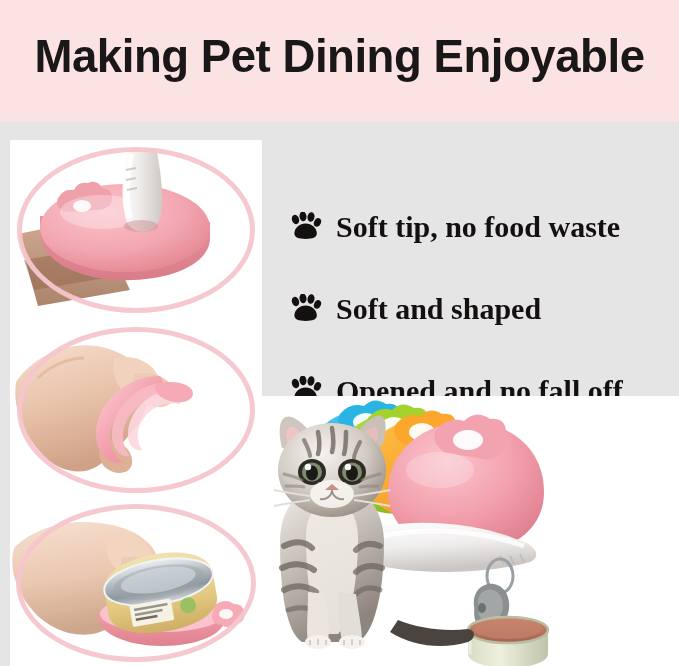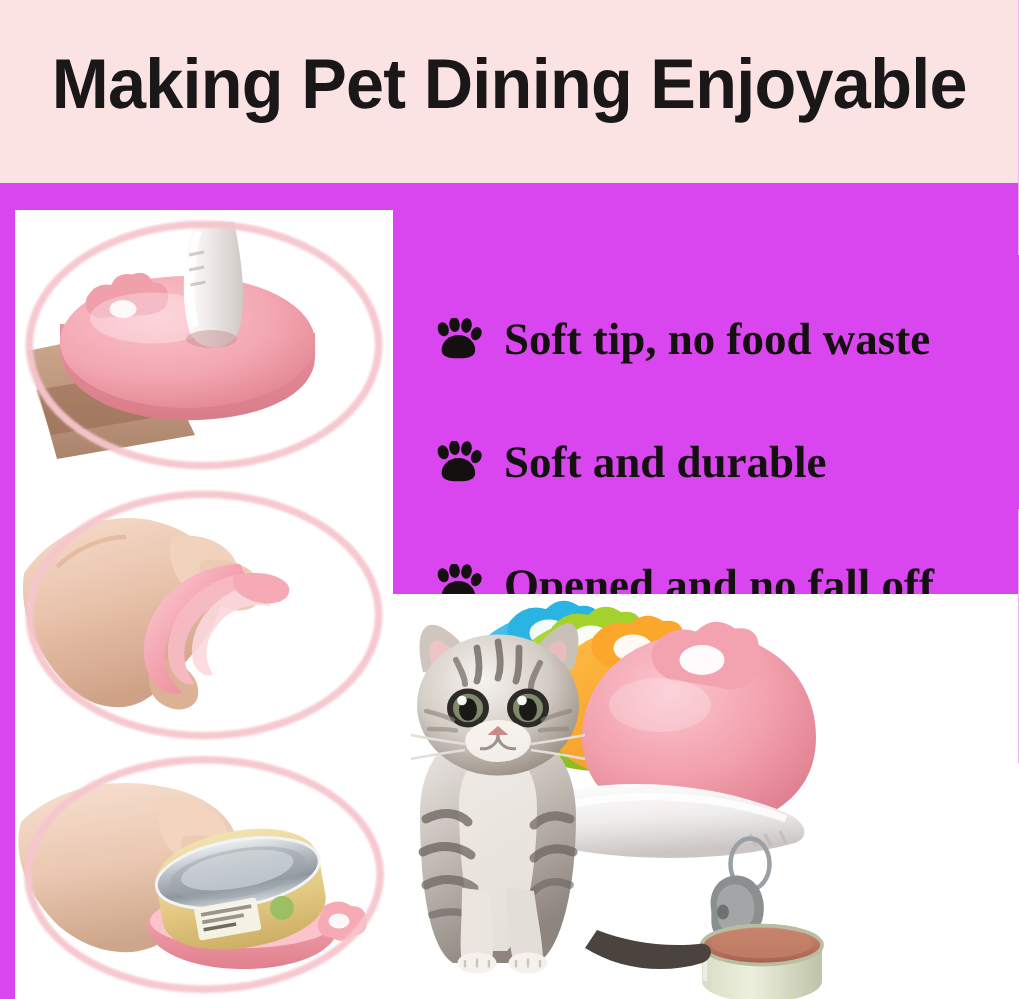--- a/index.html
+++ b/index.html
@@ -8,21 +8,21 @@
     padding: 0;
     background: #ffffff;
   }
   body {
     font-family: "Liberation Sans", sans-serif;
   }
   #page {
     position: relative;
     width: 679px;
     height: 666px;
-    background: #d946ef;
+    background: #e5e5e5;
     overflow: hidden;
   }
 
   
   .header-band {
     position: absolute;
     left: 0; top: 0;
     width: 679px;
     height: 122px;
     background: #fce3e3;
@@ -131,21 +131,21 @@
     </div>
 
     <div class="feature-row">
       <svg class="paw-icon" viewBox="0 0 34 30">
         <ellipse cx="7.5" cy="7.5" rx="3.6" ry="4.8" fill="#14100f" transform="rotate(-18 7.5 7.5)"></ellipse>
         <ellipse cx="15" cy="4.4" rx="3.5" ry="4.9" fill="#14100f" transform="rotate(-6 15 4.4)"></ellipse>
         <ellipse cx="23" cy="5.0" rx="3.5" ry="4.9" fill="#14100f" transform="rotate(9 23 5)"></ellipse>
         <ellipse cx="29.5" cy="10.4" rx="3.4" ry="4.5" fill="#14100f" transform="rotate(24 29.5 10.4)"></ellipse>
         <path d="M17.6 11.4c6.2 0 11.2 4.6 11.2 9.9 0 4.3-4.3 5.6-11.2 5.6S6.4 25.6 6.4 21.3c0-5.3 5-9.9 11.2-9.9z" fill="#14100f"></path>
       </svg>
-      <span class="feature-text">Soft and durable</span>
+      <span class="feature-text">Soft and shaped</span>
     </div>
 
     <div class="feature-row">
       <svg class="paw-icon" viewBox="0 0 34 30">
         <ellipse cx="7.5" cy="7.5" rx="3.6" ry="4.8" fill="#14100f" transform="rotate(-18 7.5 7.5)"></ellipse>
         <ellipse cx="15" cy="4.4" rx="3.5" ry="4.9" fill="#14100f" transform="rotate(-6 15 4.4)"></ellipse>
         <ellipse cx="23" cy="5.0" rx="3.5" ry="4.9" fill="#14100f" transform="rotate(9 23 5)"></ellipse>
         <ellipse cx="29.5" cy="10.4" rx="3.4" ry="4.5" fill="#14100f" transform="rotate(24 29.5 10.4)"></ellipse>
         <path d="M17.6 11.4c6.2 0 11.2 4.6 11.2 9.9 0 4.3-4.3 5.6-11.2 5.6S6.4 25.6 6.4 21.3c0-5.3 5-9.9 11.2-9.9z" fill="#14100f"></path>
       </svg>

